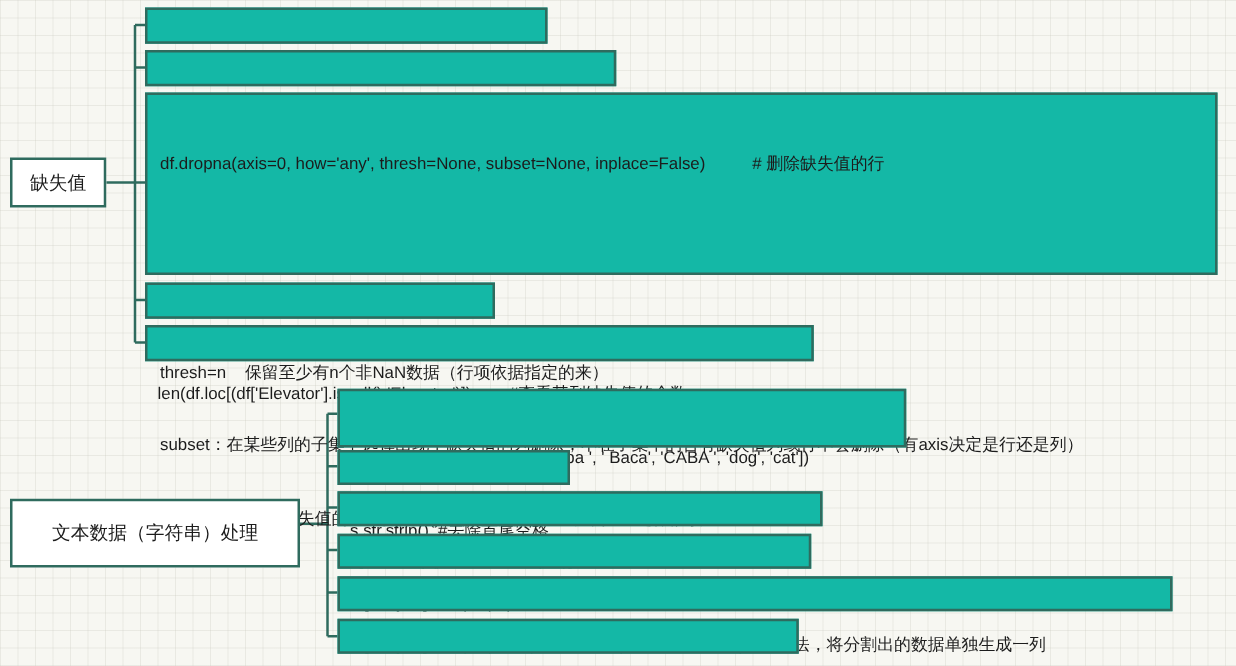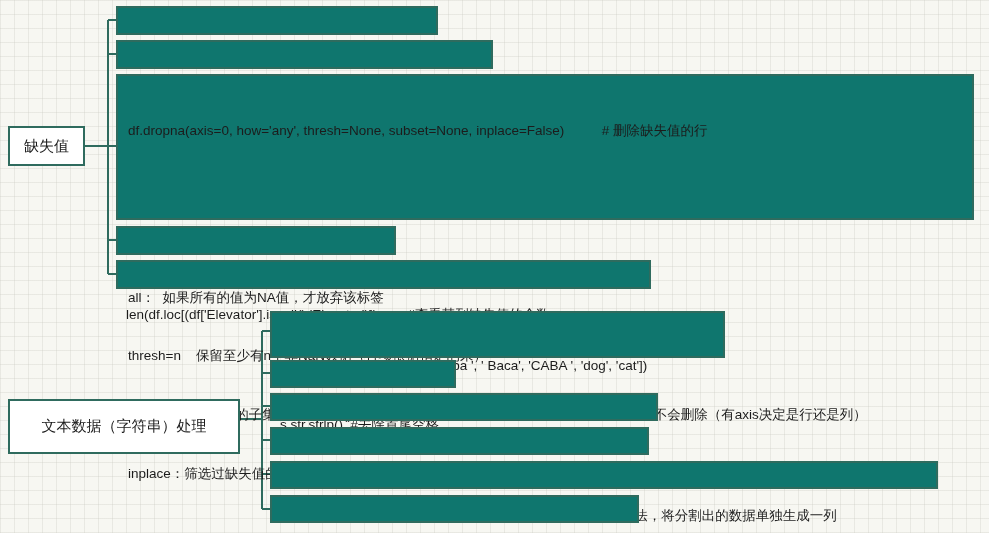--- a/index.html
+++ b/index.html
@@ -27,21 +27,21 @@
   svg.connectors {
     position: absolute;
     left: 0; top: 0;
     width: 989px;
     height: 533px;
     pointer-events: none;
   }
   .node {
     position: absolute;
     box-sizing: border-box;
-    background: #0f766e;
+    background: #14b8a6;
     border: 2px solid #2f6b5e;
     padding: 4px 8px;
     line-height: 1.45;
     color: #1c1c1c;
     font-size: 13.5px;
     white-space: pre-wrap;
   }
   .root {
     position: absolute;
     box-sizing: border-box;
@@ -92,21 +92,20 @@
   </div>
 
   <div class="node" style="left:116px; top:40px; width:377px; height:29px;">
     <span class="code-line">pd.isnull(df["Player"])          #对某列数据进行检测</span>
   </div>
 
   <div class="node" style="left:116px; top:74px; width:858px; height:146px; padding:6px 10px;">
     <span class="code-line">df.dropna(axis=0, how='any', thresh=None, subset=None, inplace=False)          # 删除缺失值的行</span>
     <span class="code-line" style="height:10px;"></span>
     <span class="code-line">any：如果存在任何NA值，则放弃该标签</span>
-    <span class="code-line">all：  如果所有的值为NA值，才放弃该标签</span>
     <span class="code-line">thresh=n    保留至少有n个非NaN数据（行项依据指定的来）</span>
     <span class="code-line">subset：在某些列的子集中选择出现了缺失值的列删除，不在子集中的含有缺失值列或行不会删除（有axis决定是行还是列）</span>
     <span class="code-line">inplace：筛选过缺失值的新数据是行为副本还是直接在原数据上进行修改。</span>
   </div>
 
   <div class="node" style="left:116px; top:226px; width:280px; height:29px;">
     <span class="code-line">df.fillna(value = 0)        #用0填充缺失值</span>
   </div>
 
   <div class="node" style="left:116px; top:260px; width:535px; height:29px;">

